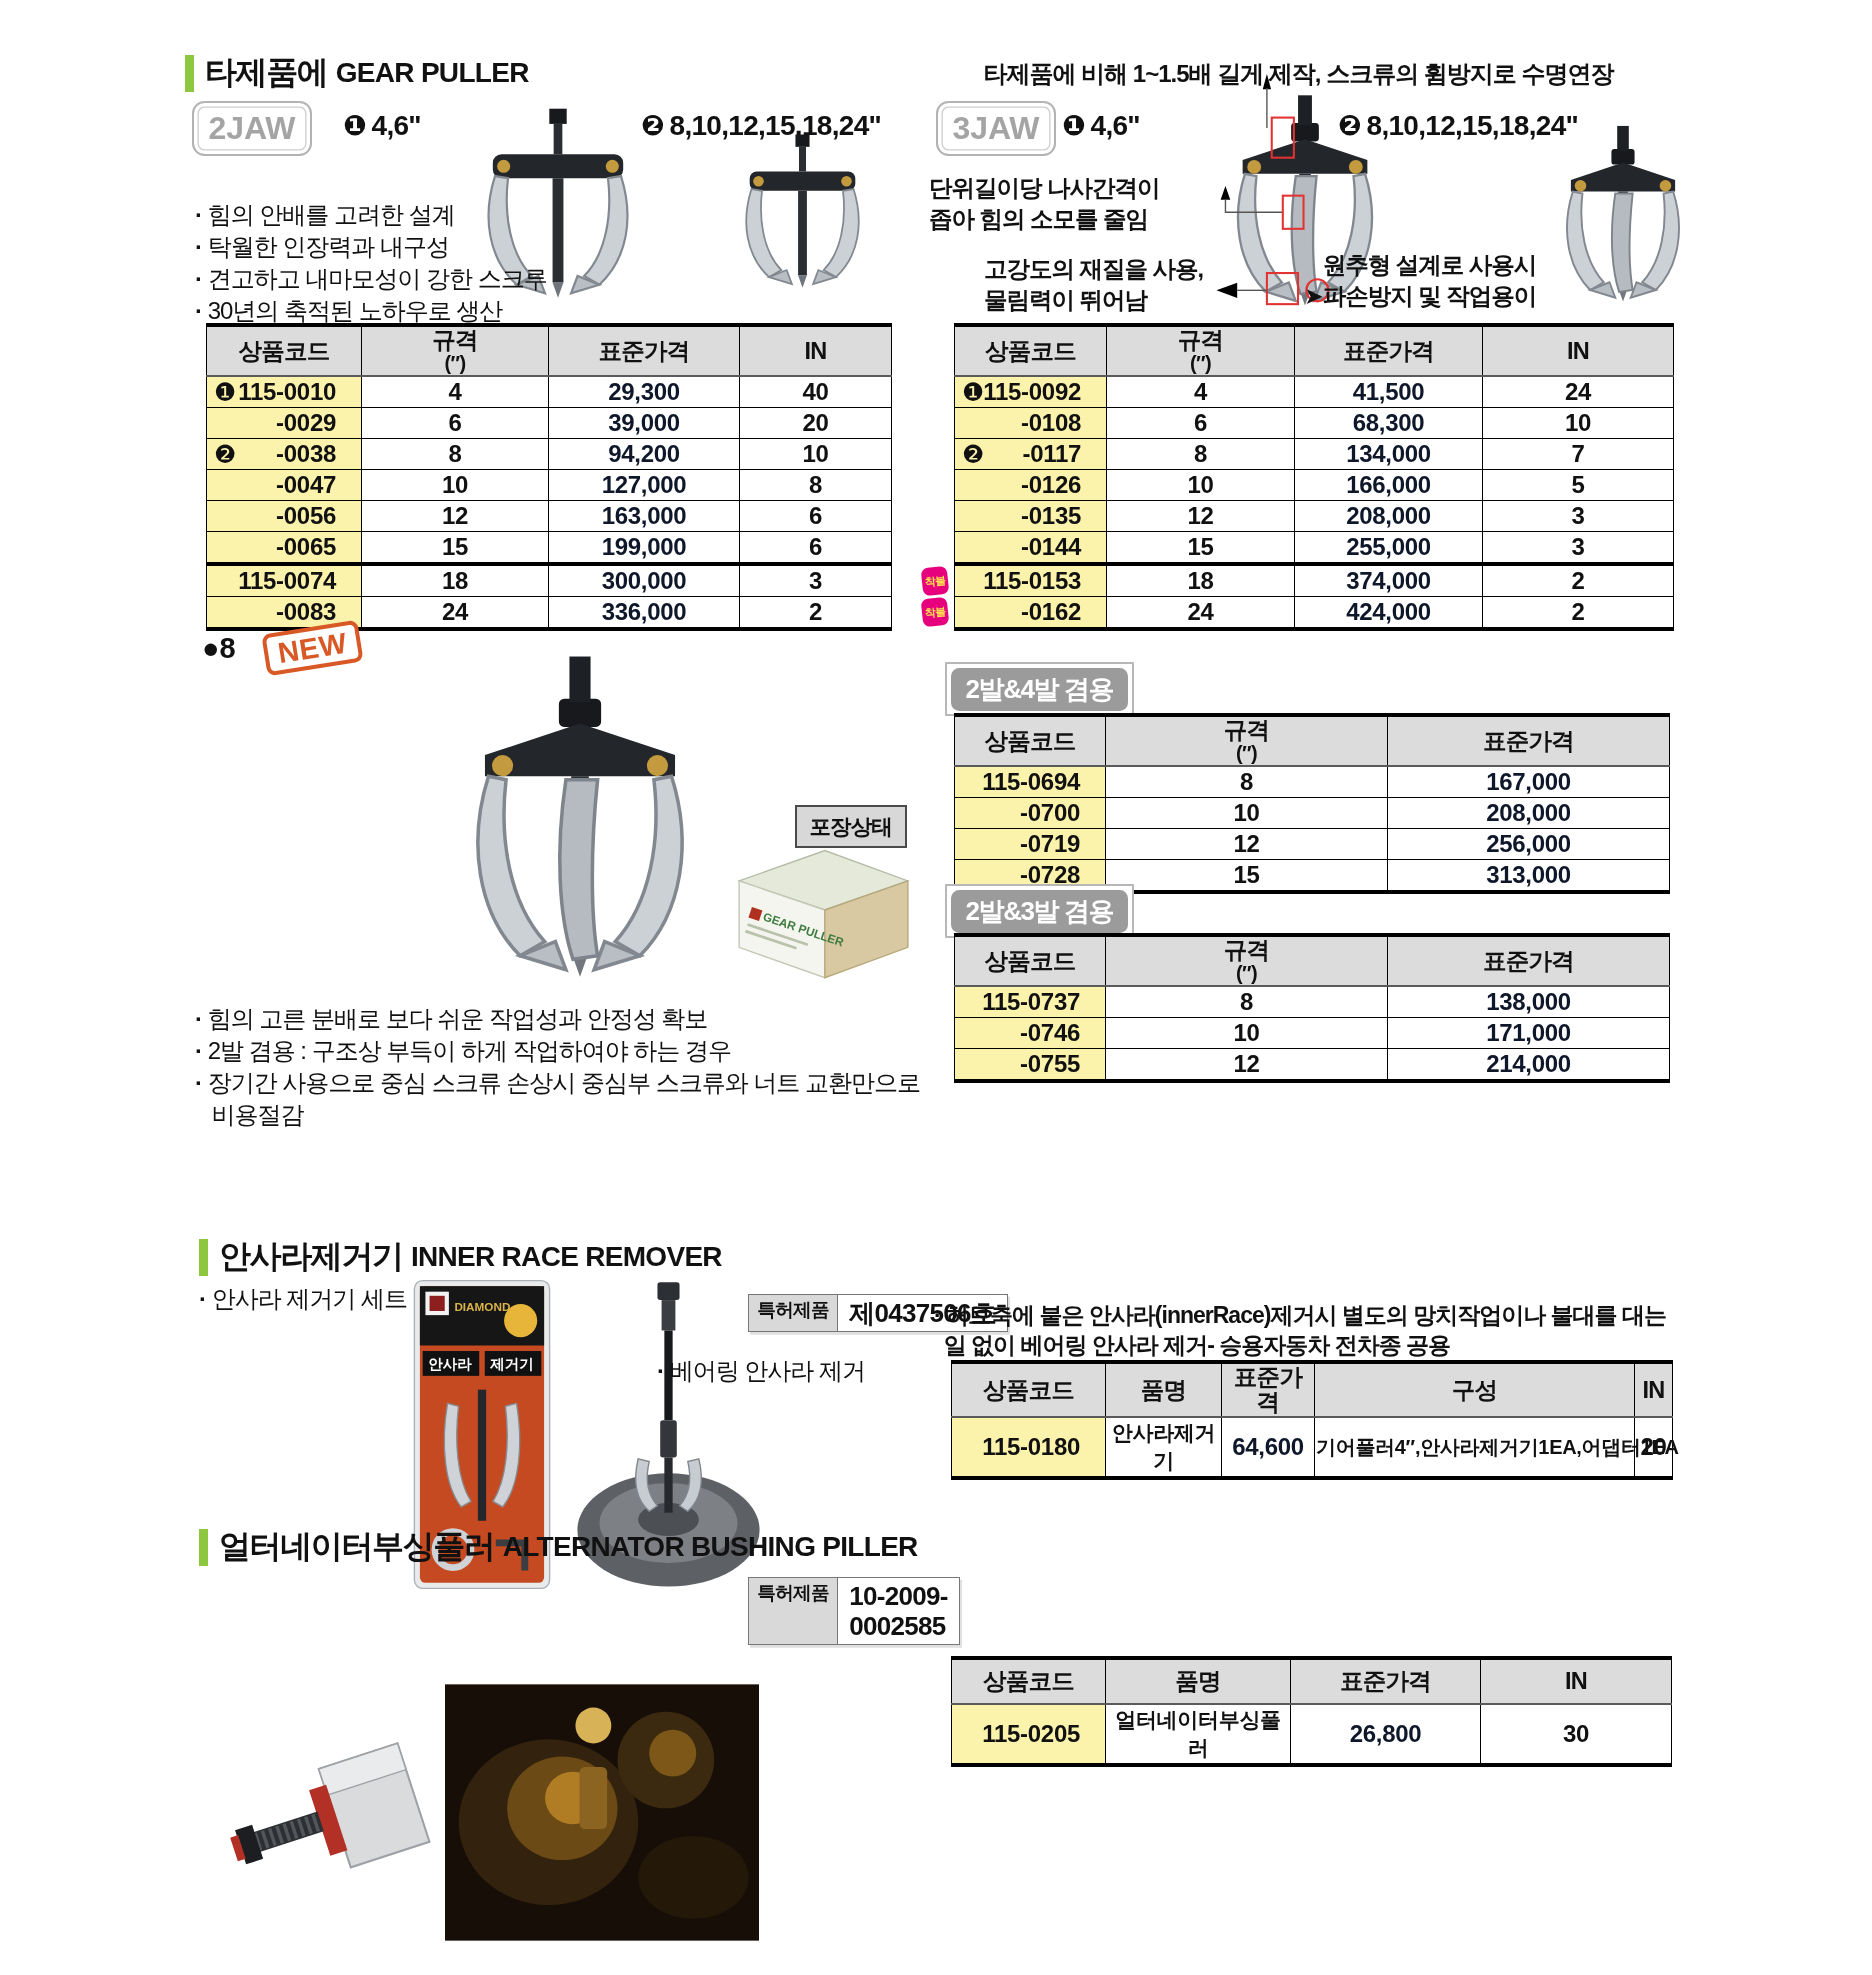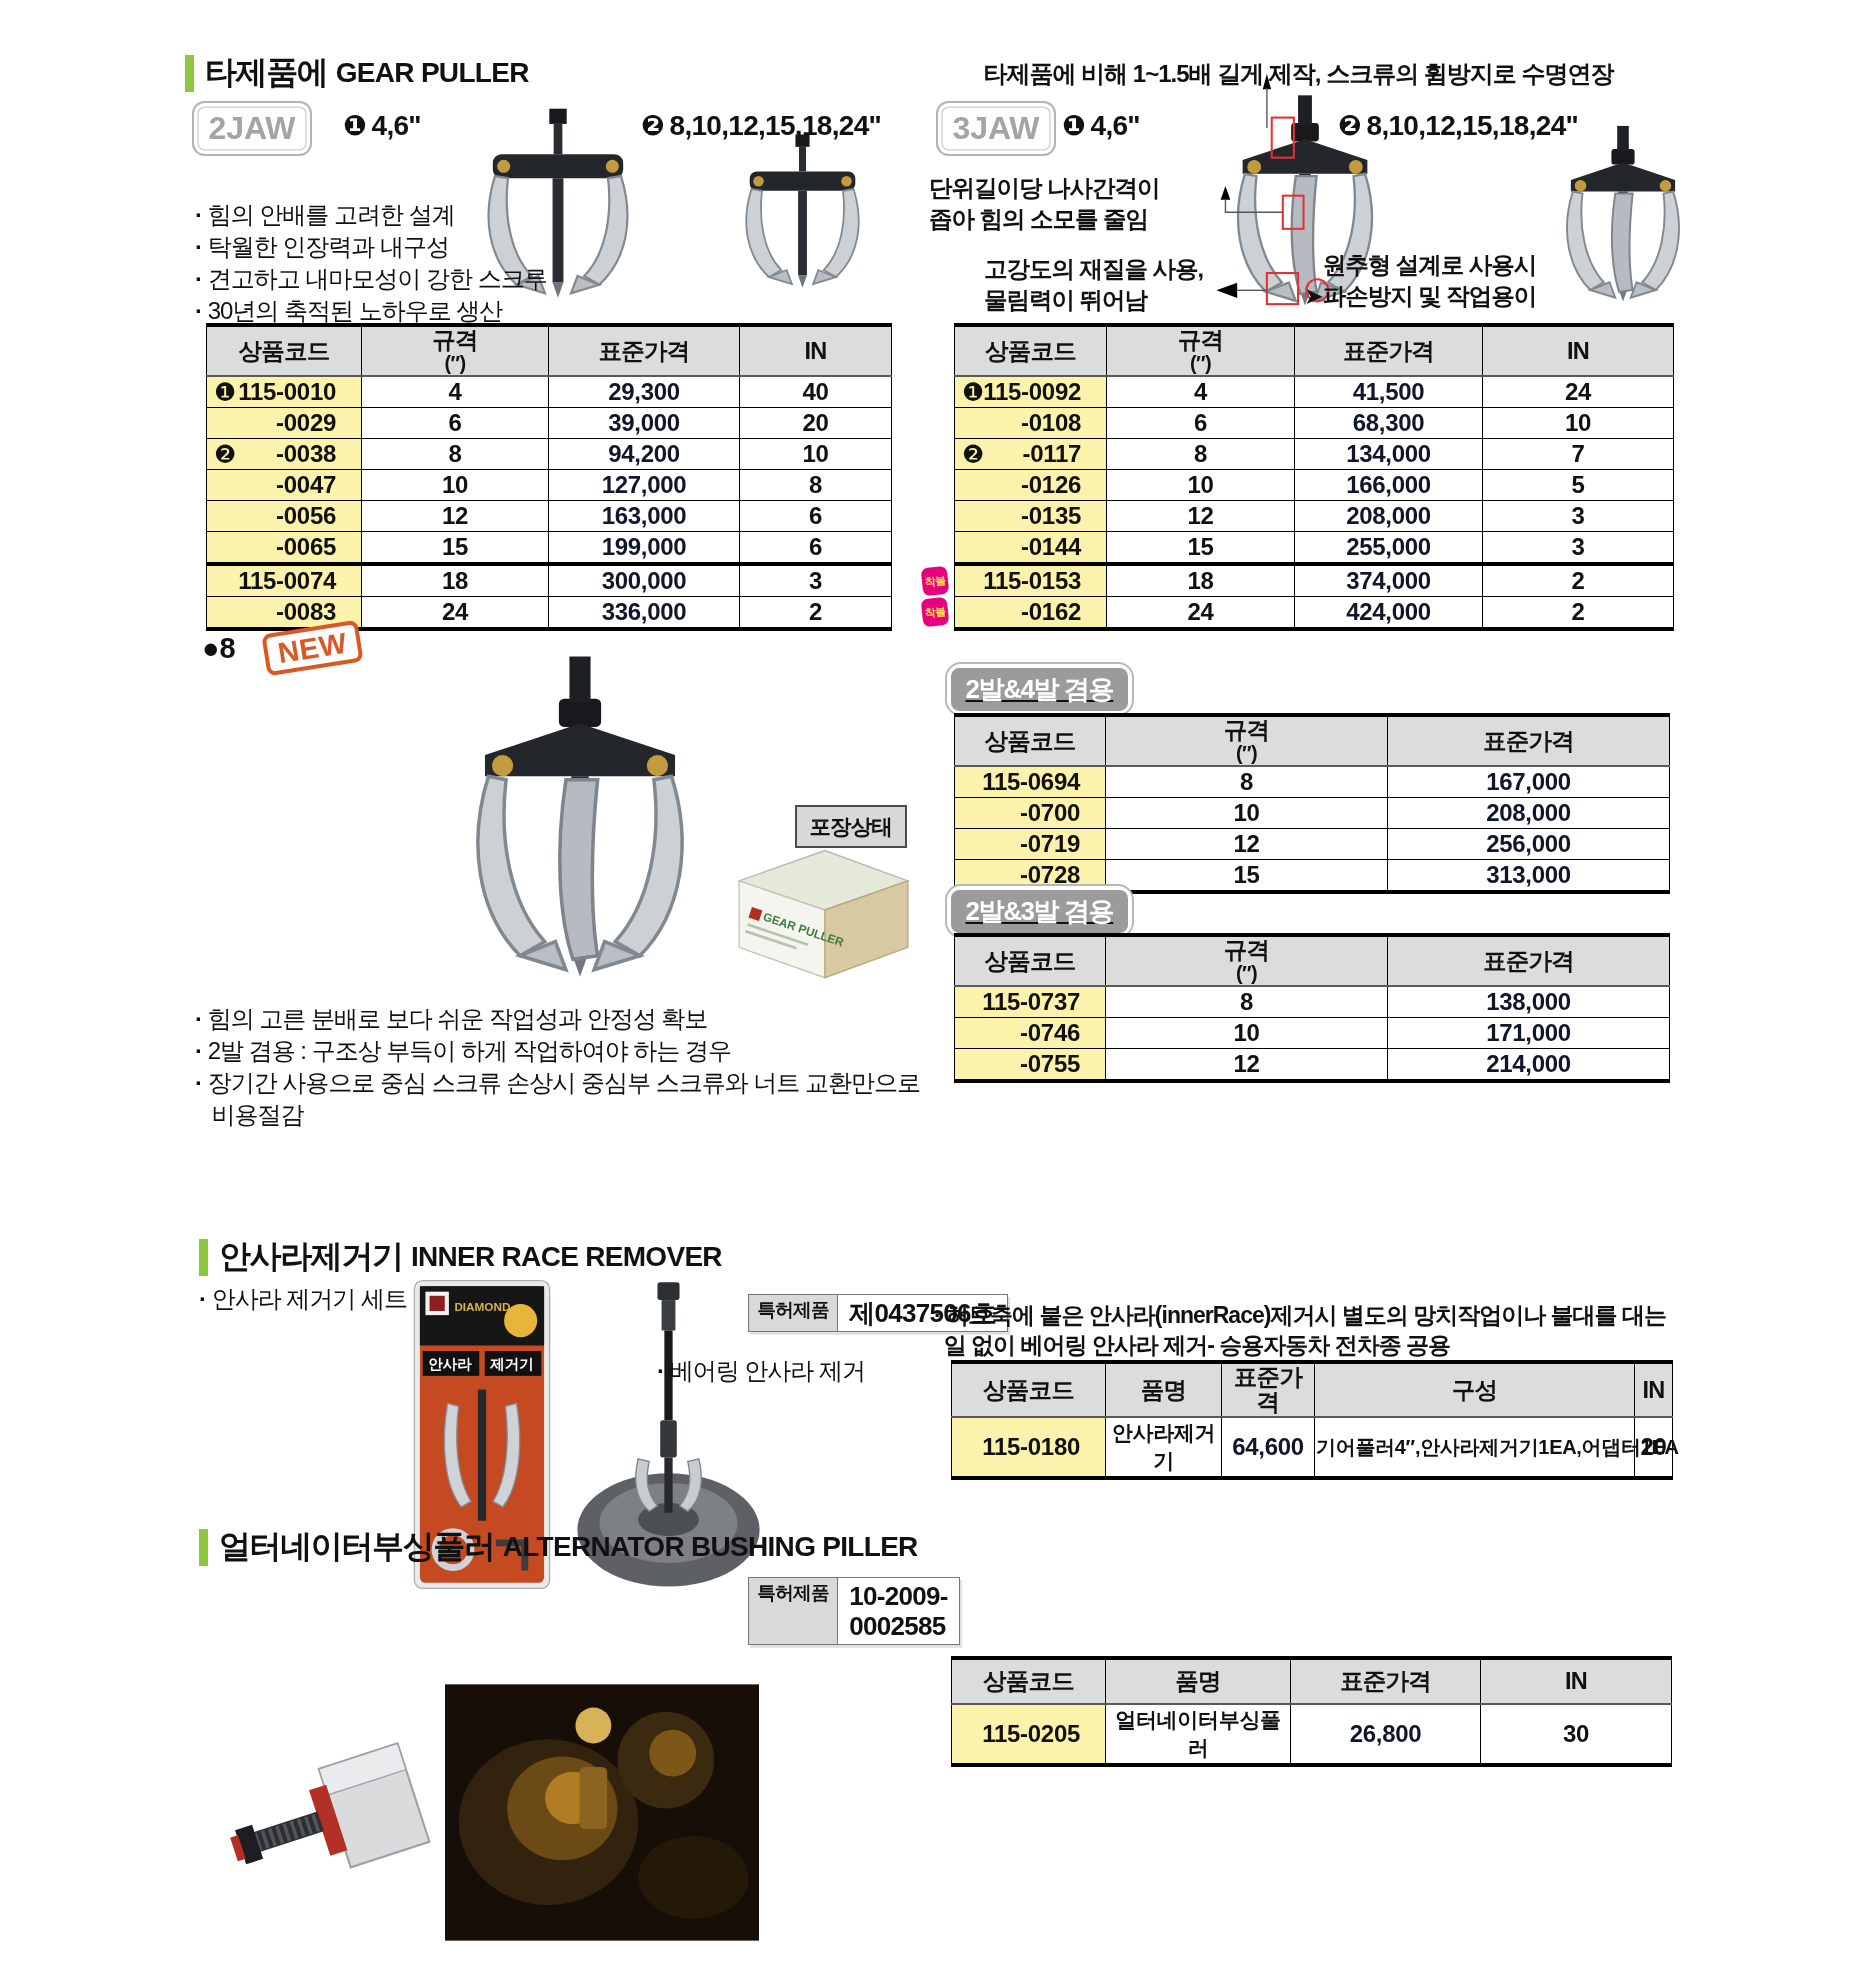--- a/index.html
+++ b/index.html
@@ -55,21 +55,21 @@
   .ptable td.col-code{background:#fbf2ab;text-align:right;padding-right:25px;position:relative;font-weight:700;}
   .ptable td.col-price{color:#0f172a;font-weight:700;}
   .ptable td.col-name{font-size:21px;}
   .ptable td.col-comp{font-size:20px;white-space:nowrap;}
   .marker{position:absolute;left:7px;top:50%;transform:translateY(-50%);font-size:25px;font-weight:400;}
   .freight{position:absolute;left:-33px;top:50%;transform:translateY(-50%) rotate(-6deg);
     width:26px;height:28px;background:#e6007e;color:#ffdf4d;font-size:11px;font-weight:800;
     border-radius:7px;display:flex;align-items:center;justify-content:center;letter-spacing:-0.7px;}
 
   
-  .combo-badge{position:absolute;border:2.1px solid #b7b7b7;border-radius:16px;background:#fff;padding:3.5px;text-decoration:underline;}
+  .combo-badge{position:absolute;border:2.1px solid #b7b7b7;border-radius:1px;background:#fff;padding:3.5px;}
   .combo-badge>div{background:#9b9b9b;border-radius:8.3px;color:#fff;font-size:26px;font-weight:800;
     padding:4.1px 15px;letter-spacing:-1.4px;}
 
   .item-bullet{position:absolute;font-size:29px;font-weight:700;}
   .new-stamp{position:absolute;transform:rotate(-9deg);border:4.1px solid #d85826;border-radius:8.3px;
     color:#d85826;font-size:29px;font-weight:800;padding:0.7px 9.7px;letter-spacing:0.7px;background:#fff;}
 
   .pack-label{position:absolute;background:#d8d8d8;border:2.1px solid #4a4a4a;font-size:21.4px;font-weight:800;
     padding:4.8px 12.4px;letter-spacing:-0.7px;}
 

